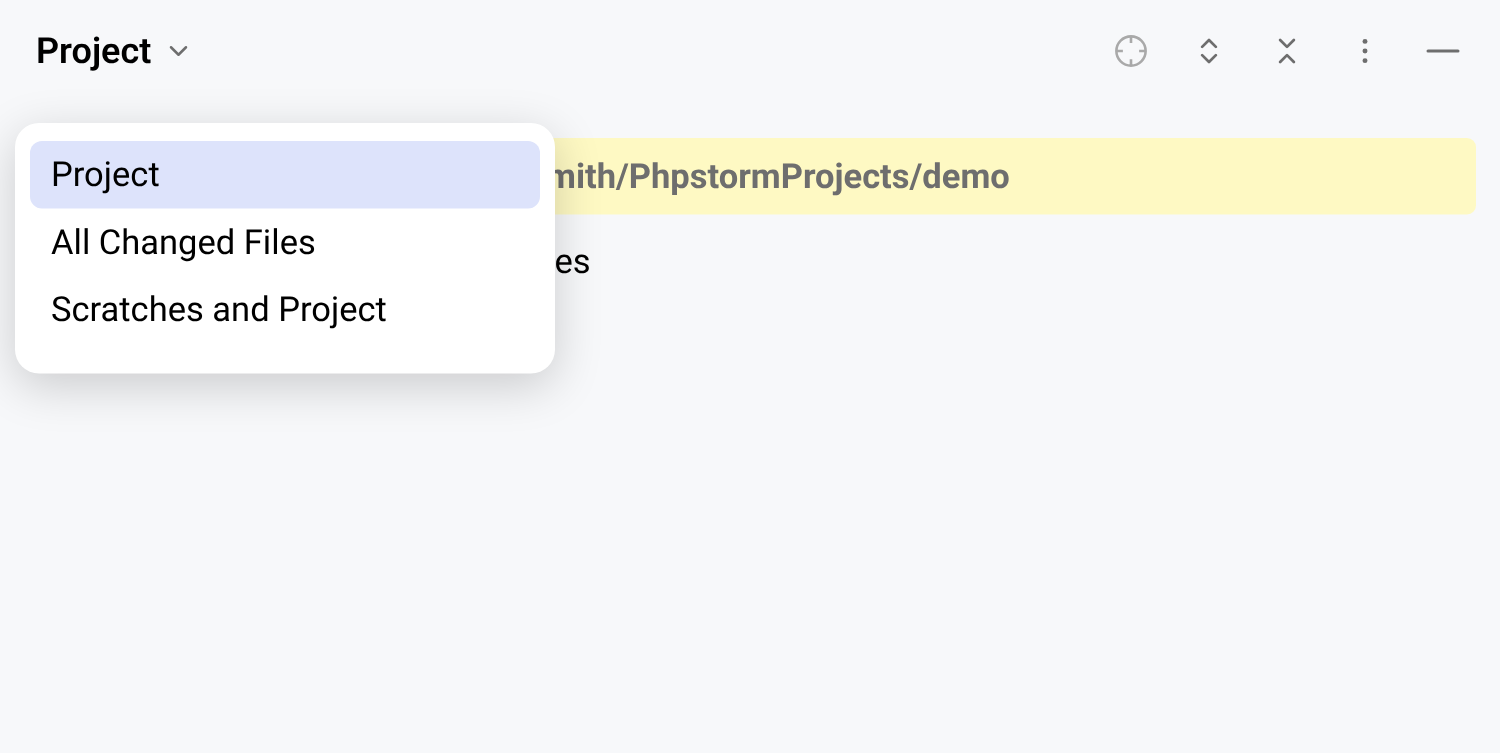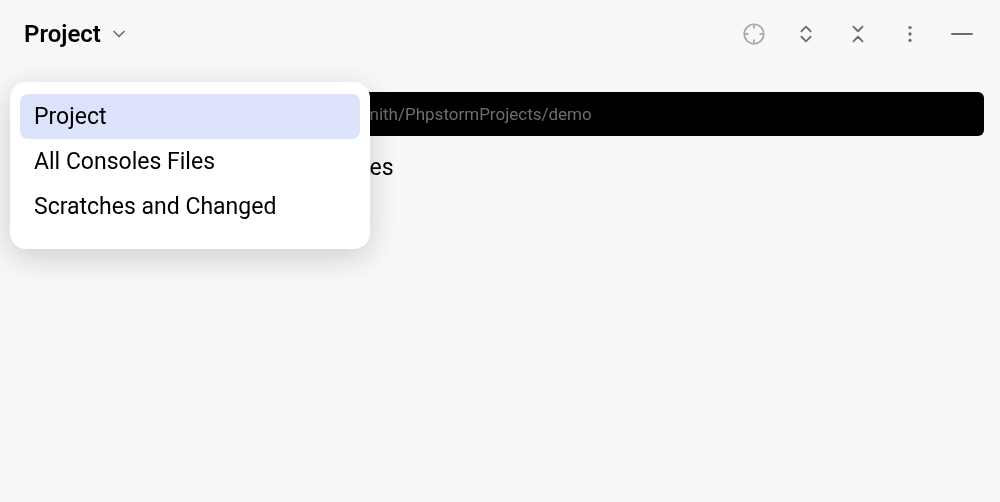--- a/index.html
+++ b/index.html
@@ -51,28 +51,29 @@
       justify-content: center;
       cursor: pointer;
       color: #6e6e6e;
       width: 28px;
       height: 28px;
     }
     .content-area {
       padding: 0 16px;
     }
     .path-row {
-      background: #000000;
+      background: #fef9c3;
       border-radius: 6px;
       padding: 12px 16px;
-      font-size: 17px;
+      font-size: 23px;
       color: #6e6e6e;
       margin: 24px 0 0 0;
       white-space: nowrap;
       overflow: hidden;
+      font-weight: bold;
     }
     .secondary-row {
       padding: 18px 16px 0 16px;
       font-size: 23px;
       color: #000;
     }
     .dropdown {
       position: absolute;
       left: 10px;
       top: 82px;
@@ -150,15 +151,15 @@
   <div class="path-row">
     <span style="visibility:hidden; display:inline-block; width:332px;"></span><span>mith/PhpstormProjects/demo</span>
   </div>
   <div class="secondary-row">
     <span style="visibility:hidden; display:inline-block; width:332px;"></span><span>les</span>
   </div>
 </div>
 
 <div class="dropdown" id="dropdown-container">
 <div class="dropdown-item selected"><span>Project</span></div>
-    <div class="dropdown-item"><span>All Consoles Files</span></div>
-    <div class="dropdown-item"><span>Scratches and Changed</span></div>
+    <div class="dropdown-item"><span>All Changed Files</span></div>
+    <div class="dropdown-item"><span>Scratches and Project</span></div>
   </div>
 
 </body></html>

